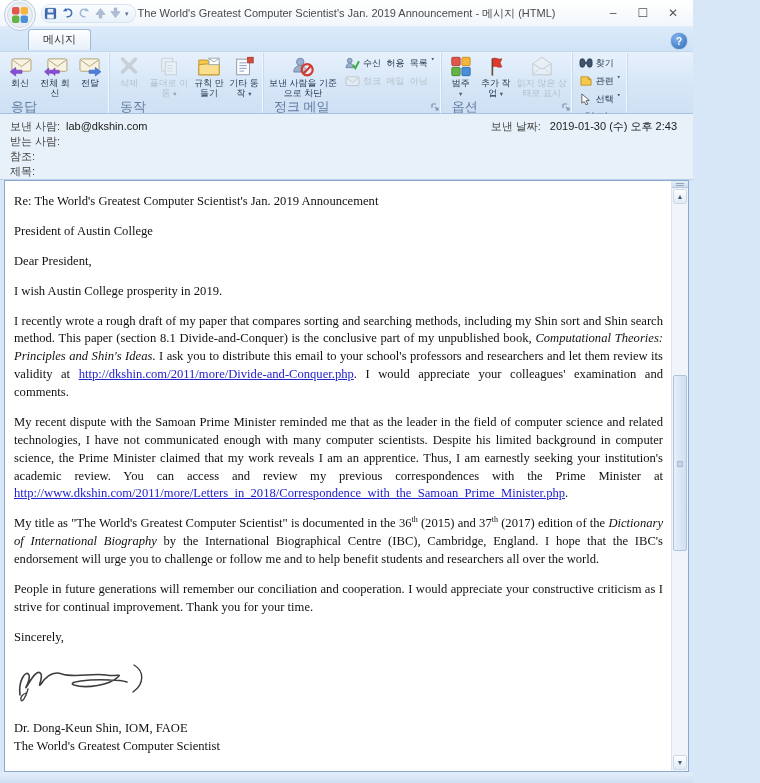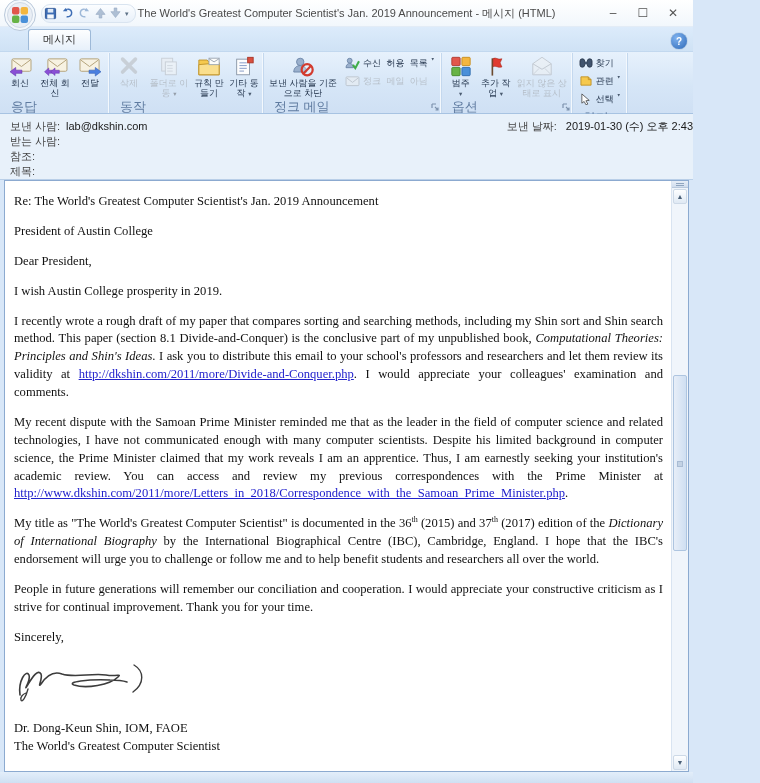--- a/index.html
+++ b/index.html
@@ -37,21 +37,21 @@
   .sbtn { display:flex; align-items:flex-start; gap:3px; font-size:9px; color:#25364e; padding:1px 3px; border-radius:2px; cursor:pointer; white-space:nowrap;font-family:Liberation Mono, monospace; }
   .sbtn svg { display:block; flex:none; }
   .launcher { position:absolute; right:2px; bottom:2px; cursor:pointer; }
   .w30 { width:34px; } .w40 { width:44px; } .w72 { width:74px; } .w52 { width:56px; }
 
   
   .msgheader { height:66px; background:#e8f1fa; padding:5px 0 0 10px; position:relative; font-size:11px; border-bottom:1px solid #b9cfe8; }
   .hrow { display:flex; line-height:15px; }
   .hlabel { width:56px; color:#444; flex:none; }
   .hvalue { color:#1a1a1a; }
-  .sentdate { position:absolute; top:5px; right:0; line-height:15px; color:#1a1a1a; }
+  .sentdate { position:absolute; top:5px; right:16px; line-height:15px; color:#1a1a1a; }
   .sentdate .hlabel { display:inline; margin-right:6px; }
 
   
   .bodywrap { flex:1; margin:0 4px; background:#fff; border:1px solid #8caad0; display:flex; overflow:hidden; }
   .bodytext { flex:1; padding:12px 8px 10px 9px; font-family:"Liberation Serif", serif; font-size:12.6px; line-height:1.42; color:#111; overflow:hidden; }
   .bodytext p { margin:0 0 12px; text-align:justify; }
   .bodytext p.nj { text-align:left; }
   .bodytext a { color:#2222cc; text-decoration:underline; cursor:pointer; }
   .contact-line { line-height:1.35; }
   .bold { font-weight:bold; }

